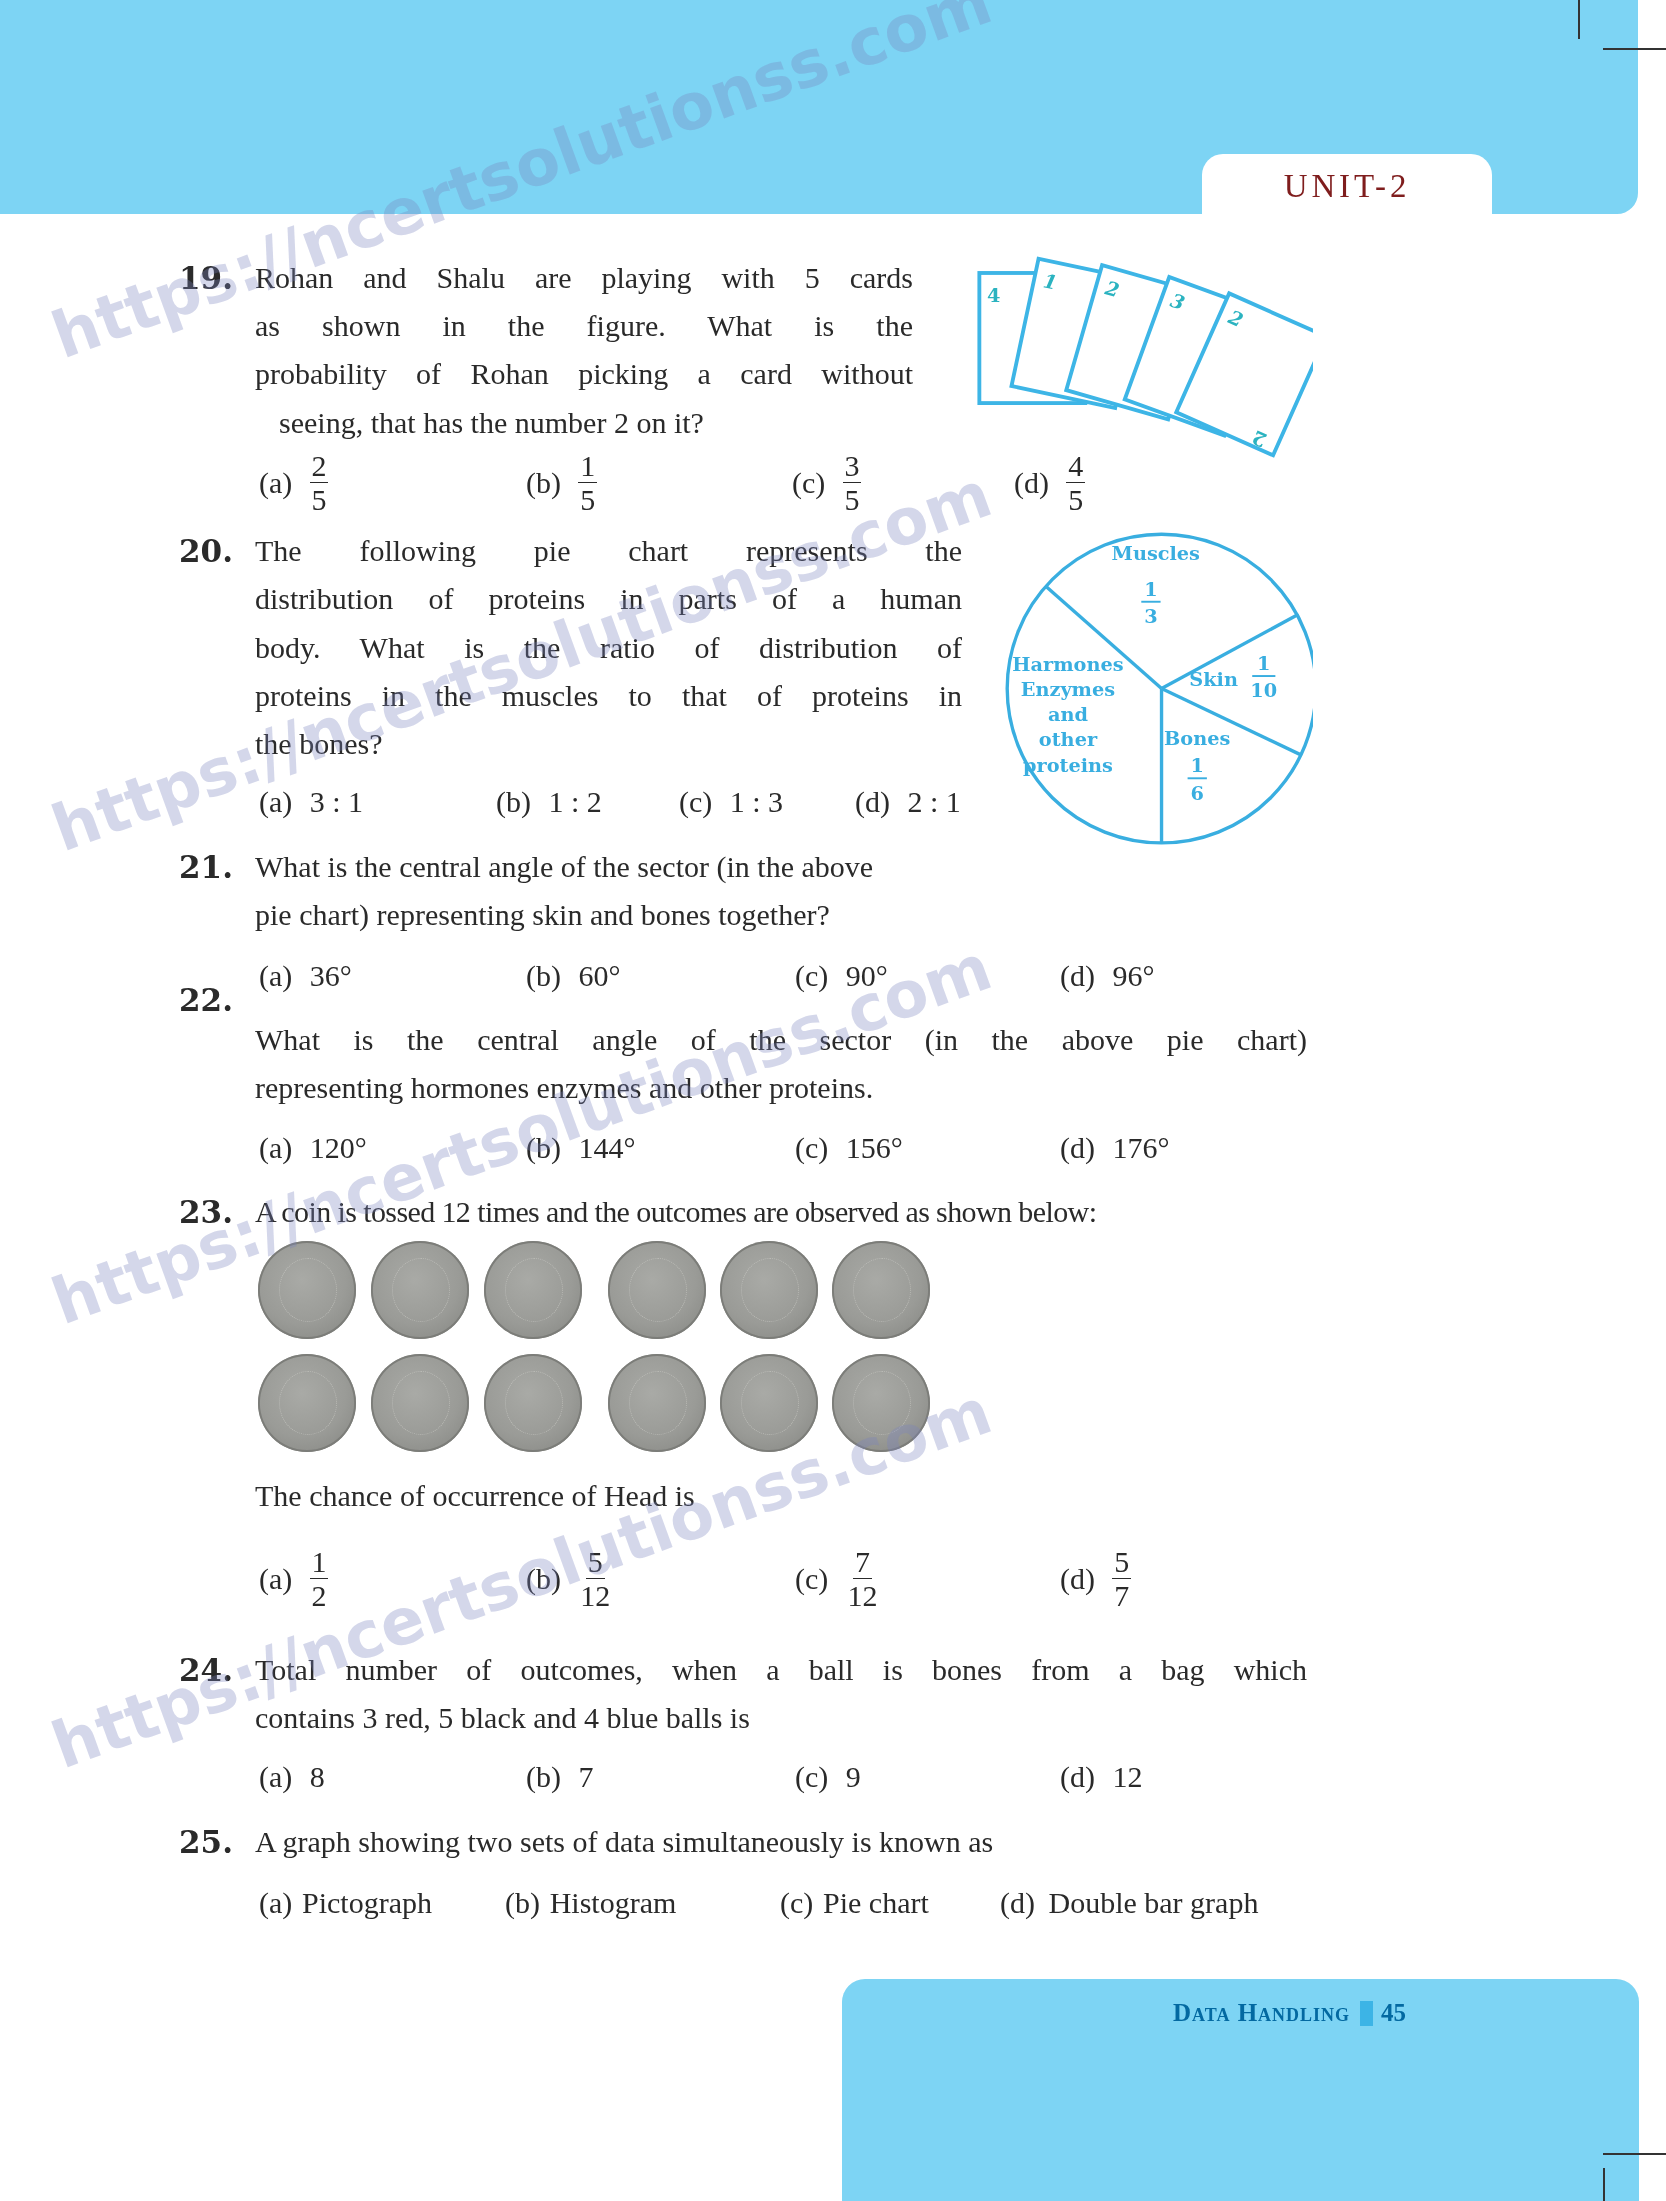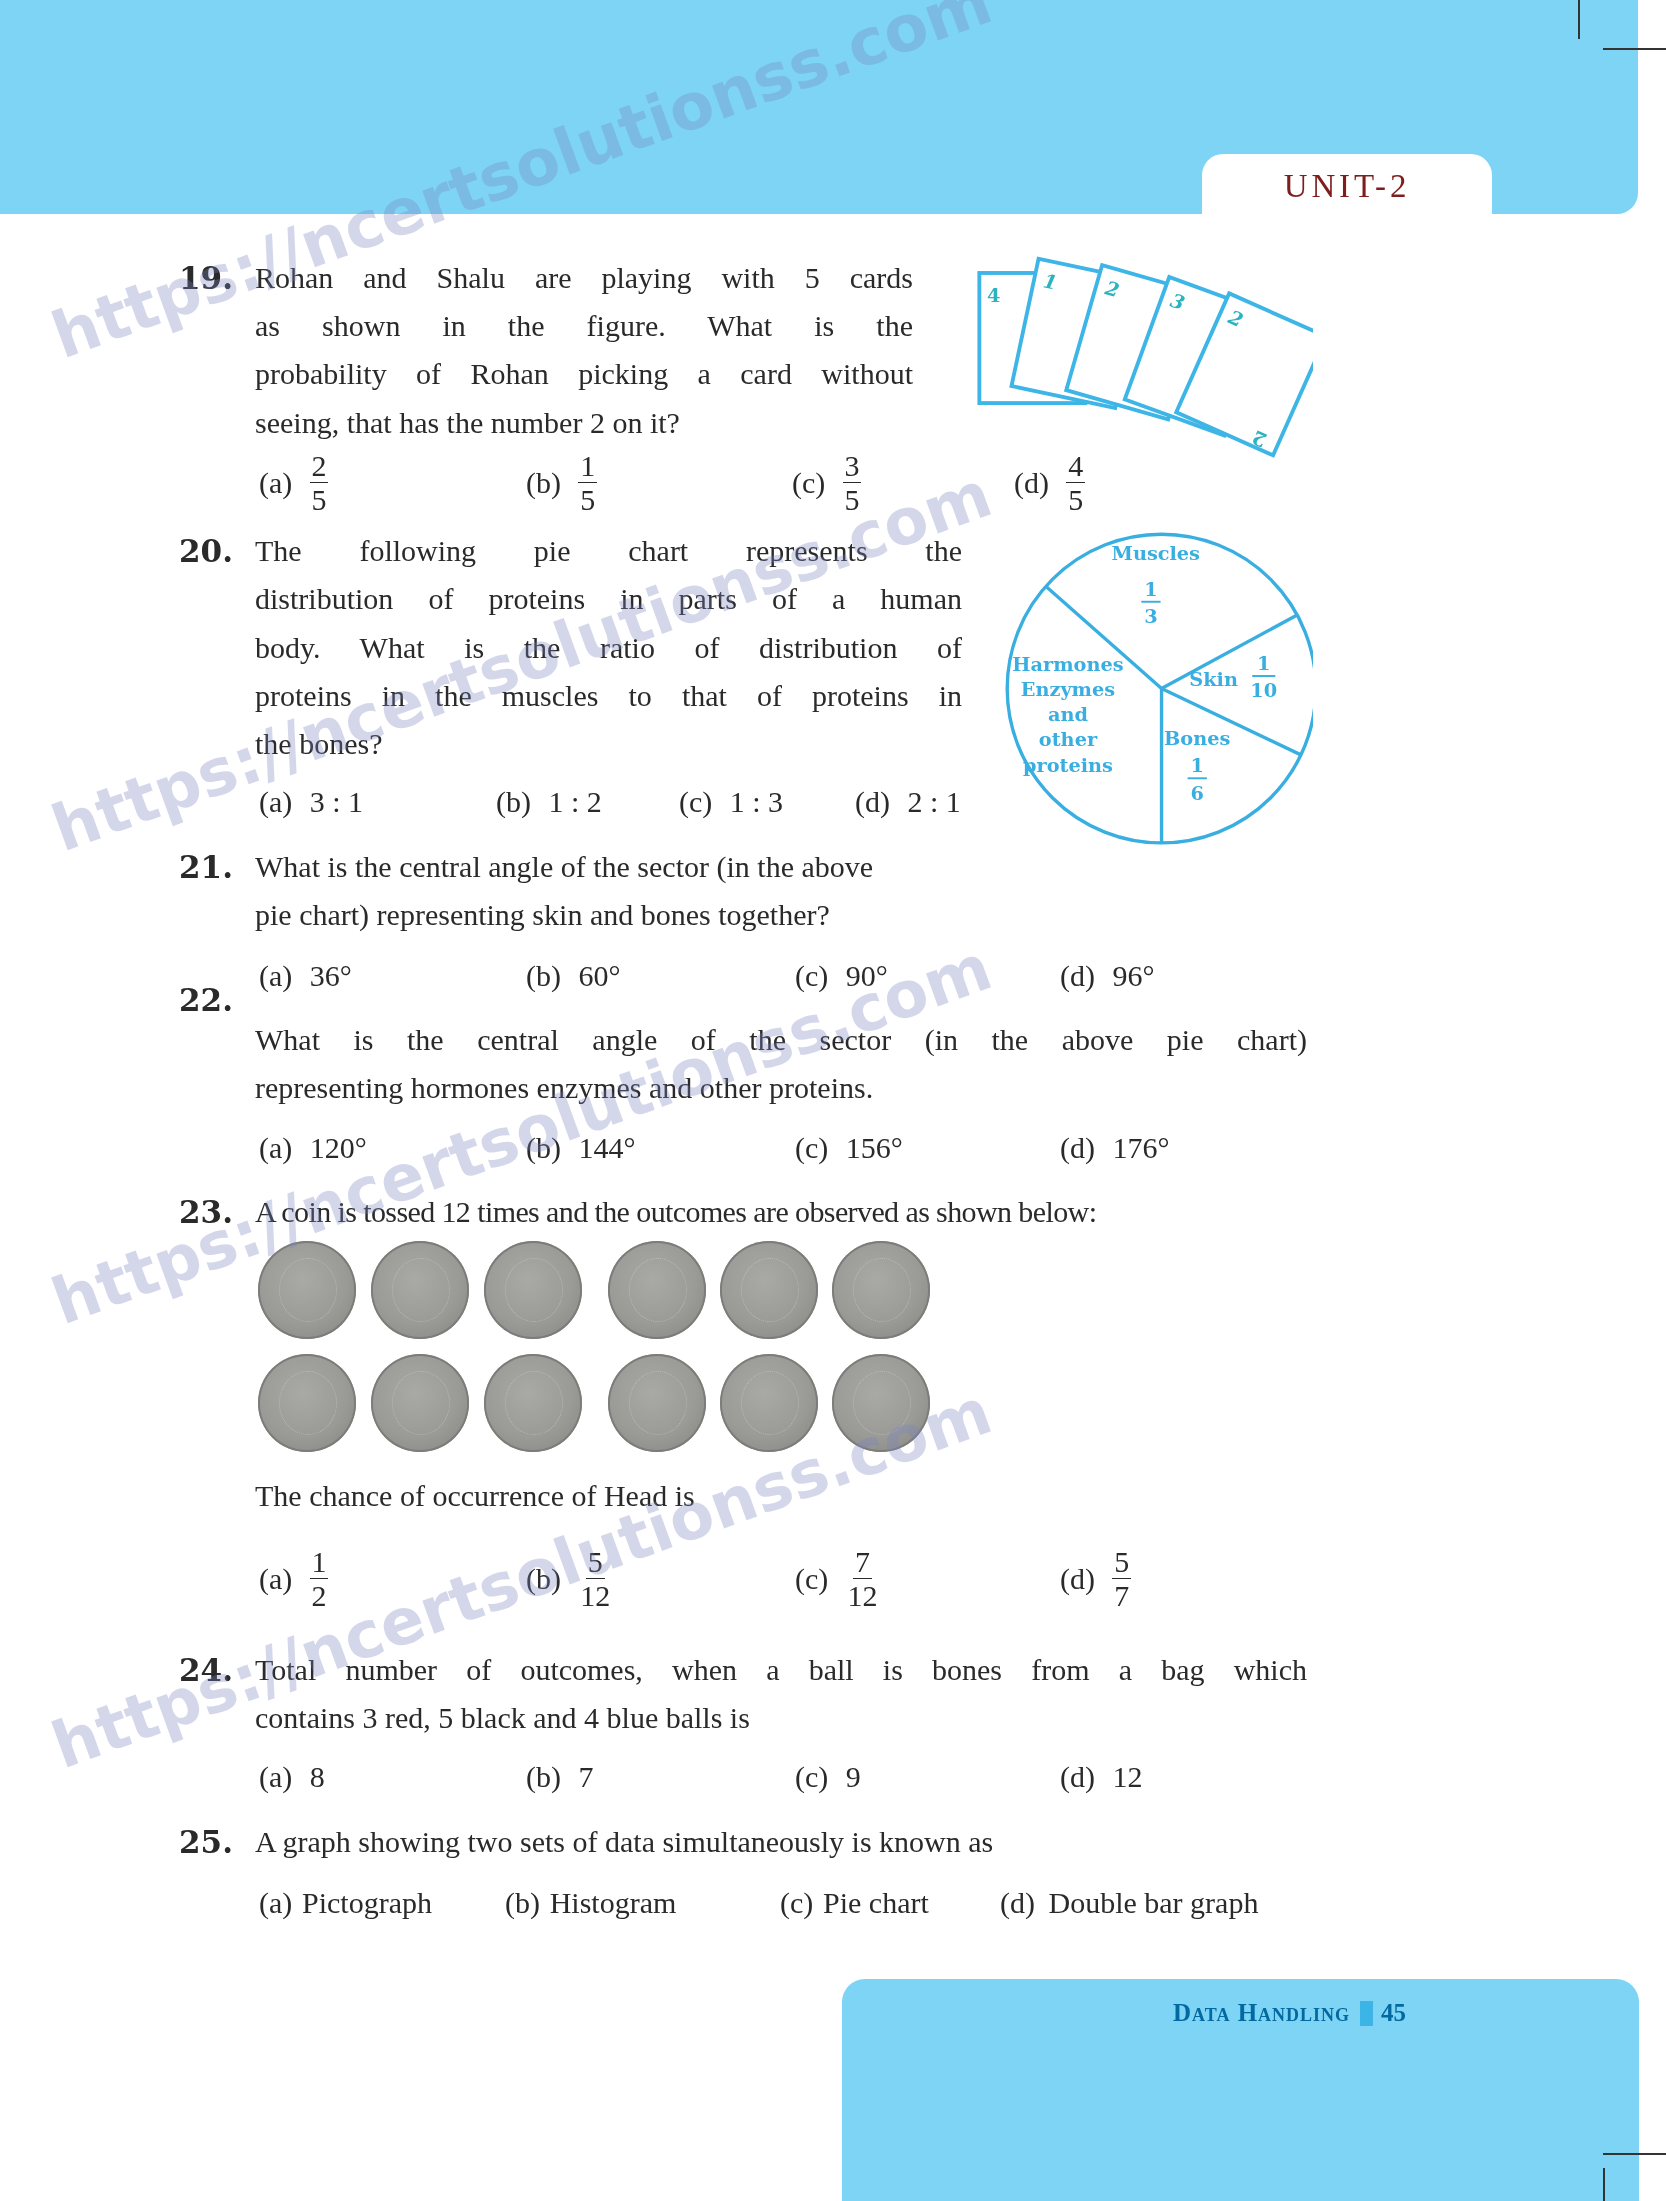--- a/index.html
+++ b/index.html
@@ -67,21 +67,21 @@
 <div class="crop-mark" style="left:1603px;top:48px;width:64px;height:1.9px;"></div>
 <div class="unit-tab">
   <span class="unit-label">UNIT-2</span>
 </div>
 
 <div>
   <div class="qnum" style="top:254px;">19.</div>
   <div class="qtext justify" style="top:254px;width:658px;">Rohan and Shalu are playing with 5 cards</div>
   <div class="qtext justify" style="top:302px;width:658px;">as shown in the figure. What is the</div>
   <div class="qtext justify" style="top:350px;width:658px;">probability of Rohan picking a card without</div>
-  <div class="qtext" style="top:399px;">seeing, that has the number 2 on it?</div>
+  <div class="qtext" style="top:399px;margin-left:24px;">seeing, that has the number 2 on it?</div>
 
   <div class="opt" style="left:259px;top:449px;">
     <span class="opt-label">(a)</span>
     <span class="frac">
         <span class="num">2</span>
         <span class="den">5</span>
       </span>
   </div>
   <div class="opt" style="left:526px;top:449px;">
     <span class="opt-label">(b)</span>

